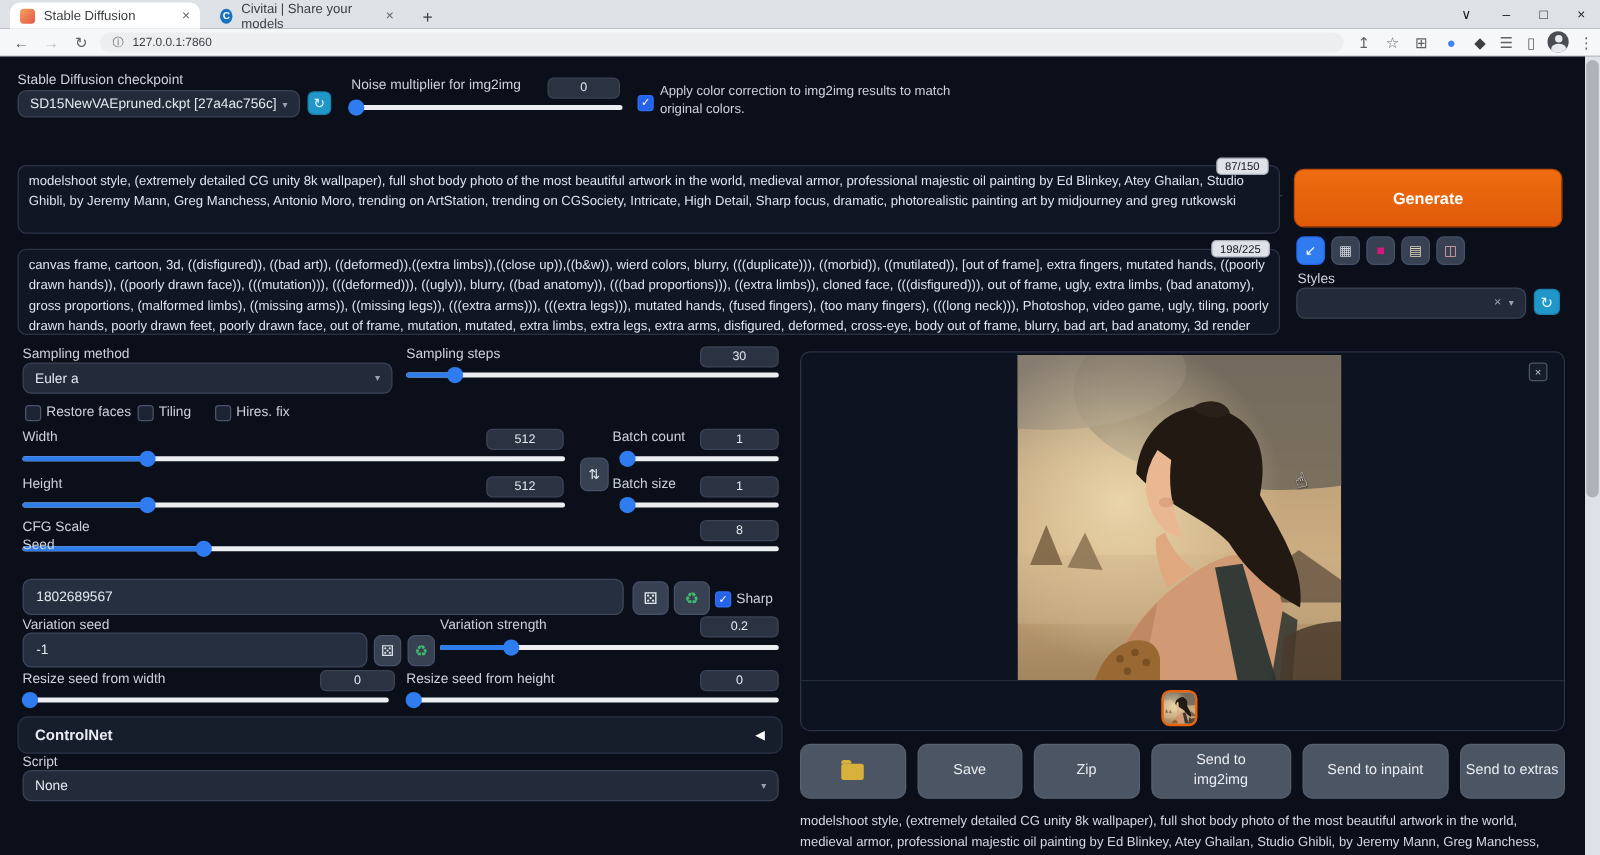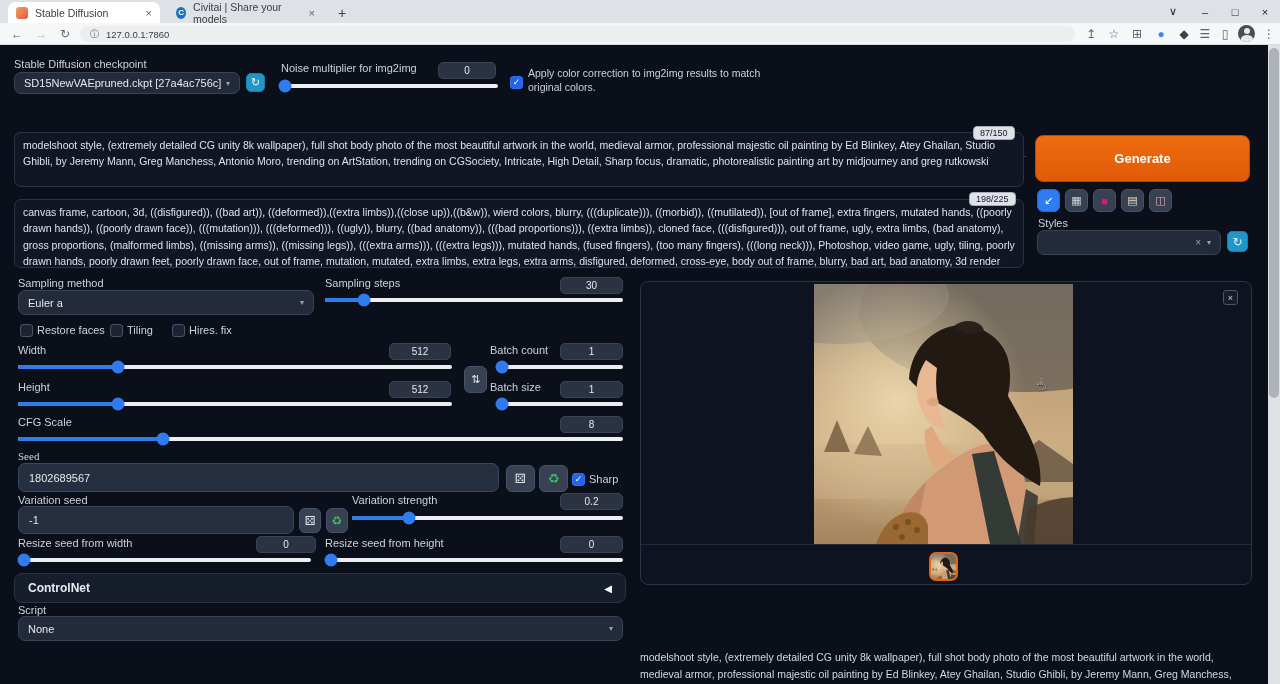--- a/index.html
+++ b/index.html
@@ -202,21 +202,21 @@
       <div class="knob" style="left:3%;"></div>
   </div>
 
   <div class="label" style="left:18px;top:416px;">CFG Scale</div>
   <div class="numbox" style="left:560px;top:416px;width:63px;height:17px;">8</div>
   <div class="slider" style="left:18px;top:437px;width:605px;">
     <div class="fill" style="width:24%;"></div>
       <div class="knob" style="left:24%;"></div>
   </div>
 
-  <div class="label" style="left:18px;top:450px;font-family:Liberation Serif, serif;">Seed</div>
+  <div class="label" style="left:18px;top:430px;">Seed</div>
   <div class="seedinput" style="left:18px;top:463px;width:481px;height:29px;">1802689567</div>
   <div class="sqbtn" style="left:506px;top:465px;width:29px;height:27px;font-size:13px;">⚄</div>
   <div class="sqbtn" style="left:539px;top:465px;width:29px;height:27px;font-size:13px;color:#3fba6c;">♻</div>
   <div class="cb checked" style="left:572px;top:473px;">✓</div>
   <div class="label" style="left:589px;top:473px;">Sharp</div>
 
   <div class="label" style="left:18px;top:494px;">Variation seed</div>
   <div class="seedinput" style="left:18px;top:506px;width:276px;height:28px;">-1</div>
   <div class="sqbtn" style="left:299px;top:508px;width:22px;height:25px;font-size:12px;">⚄</div>
   <div class="sqbtn" style="left:326px;top:508px;width:22px;height:25px;font-size:12px;color:#3fba6c;">♻</div>
@@ -295,16 +295,26 @@
     <div class="closex">×</div>
     <div class="thumbstrip"></div>
     <div class="thumb">
       <svg width="25" height="25" viewBox="0 0 259 260" preserveAspectRatio="none">
           <use href="#gen-art"></use>
         </svg>
     </div>
   </div>
   <div class="cursorhand">☝</div>
 
+  <div class="outbtns">
+    <div>
+        <span class="folder"></span>
+      </div>
+    <div>Save</div>
+    <div>Zip</div>
+    <div style="padding:0 14px;">Send to img2img</div>
+    <div style="padding:0 16px;">Send to inpaint</div>
+    <div>Send to extras</div>
+  </div>
 
   <div class="infotext">modelshoot style, (extremely detailed CG unity 8k wallpaper), full shot body photo of the most beautiful artwork in the world, medieval armor, professional majestic oil painting by Ed Blinkey, Atey Ghailan, Studio Ghibli, by Jeremy Mann, Greg Manchess, Antonio Moro, trending on ArtStation, trending on</div>
 
 </div>
 
 </body></html>

